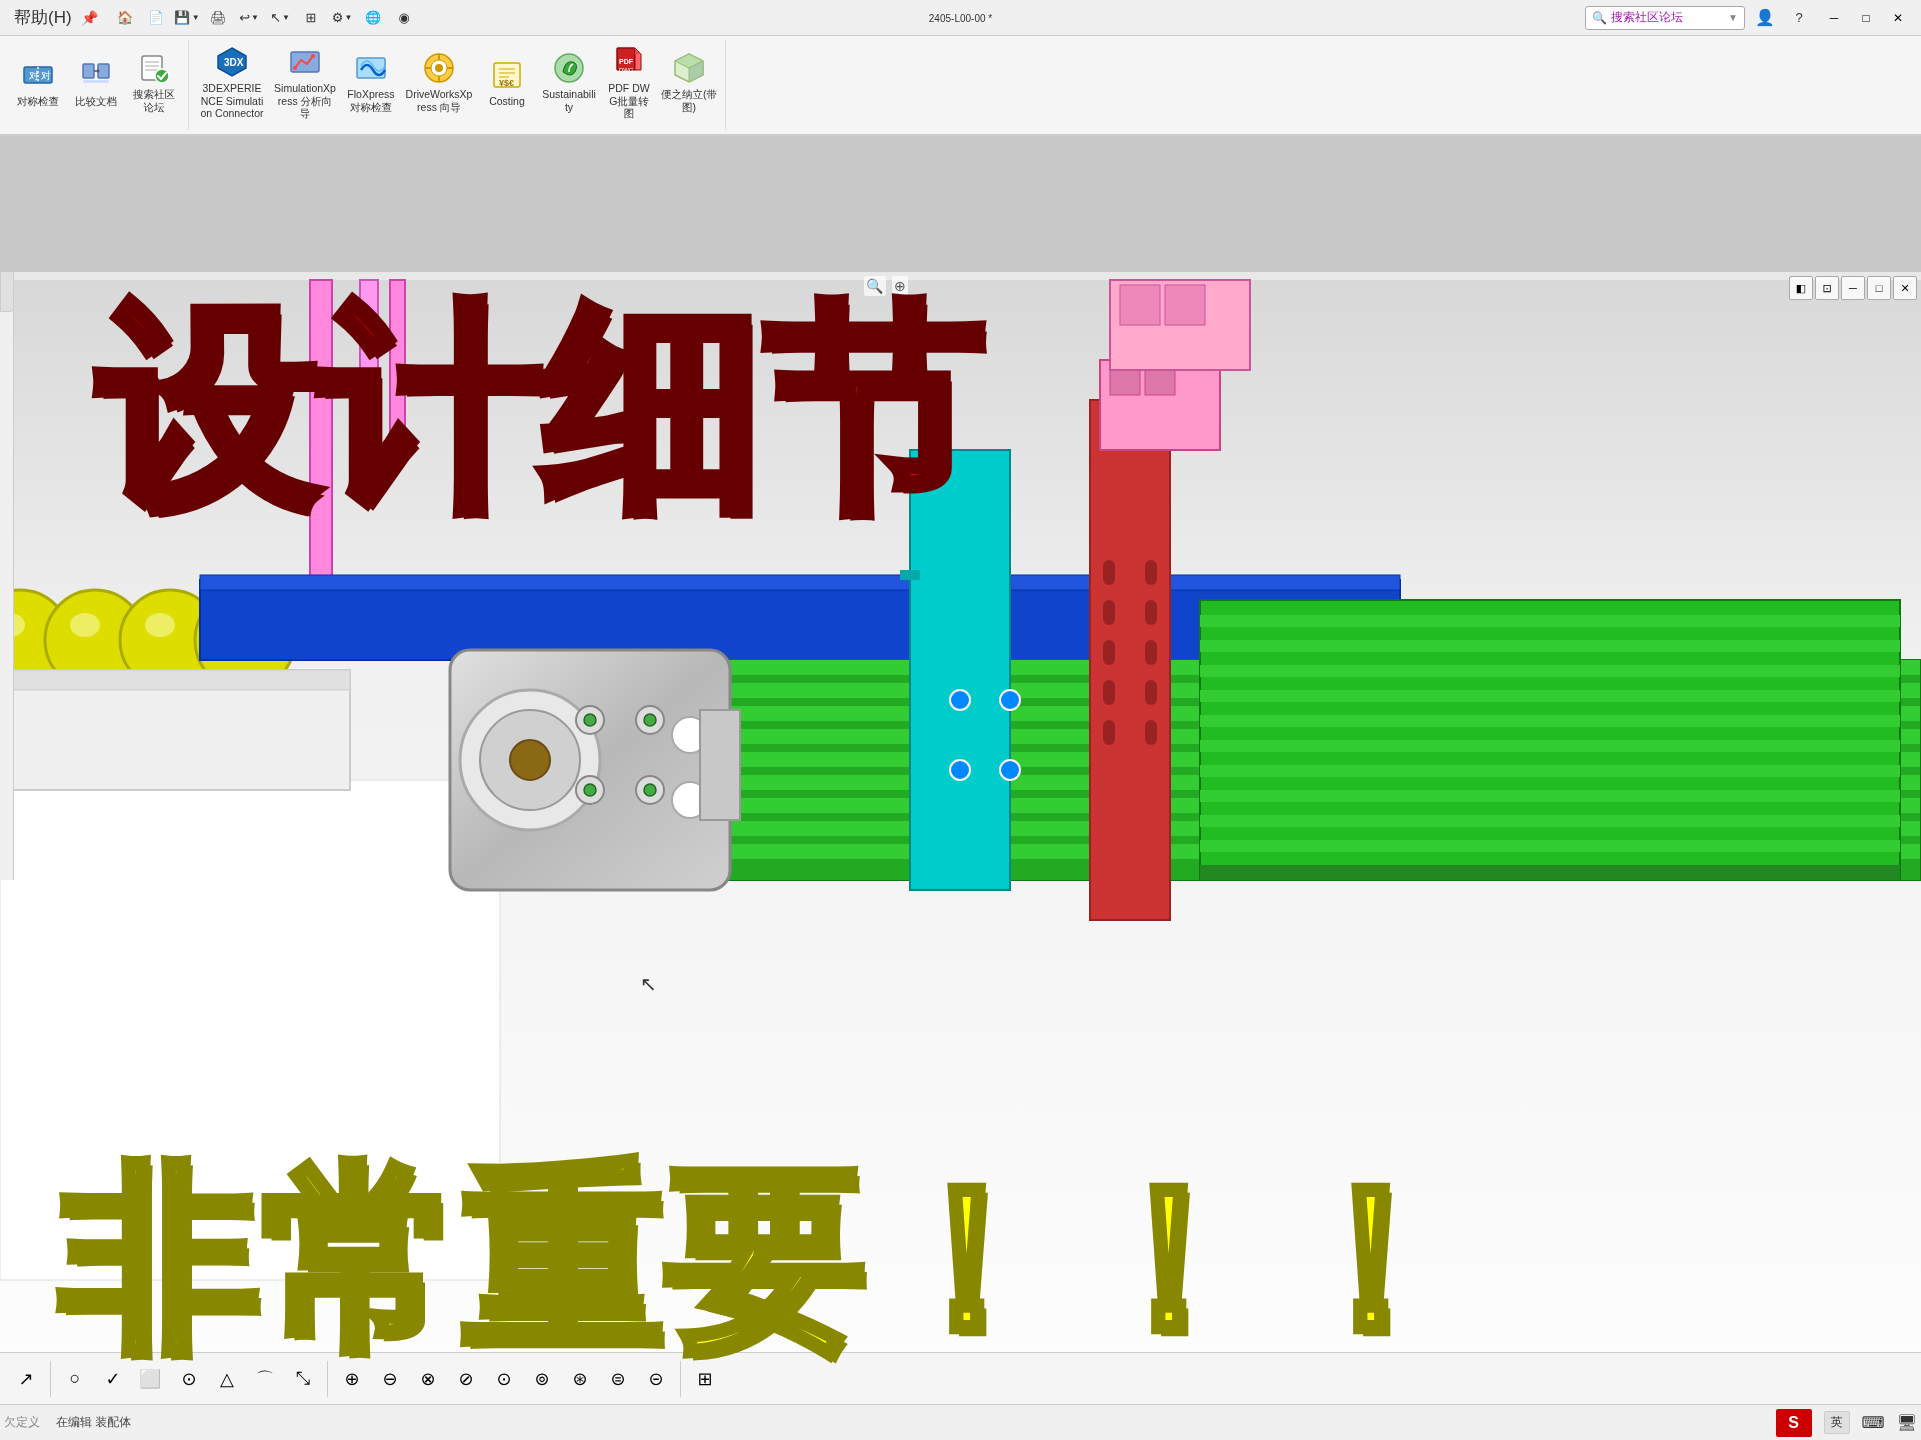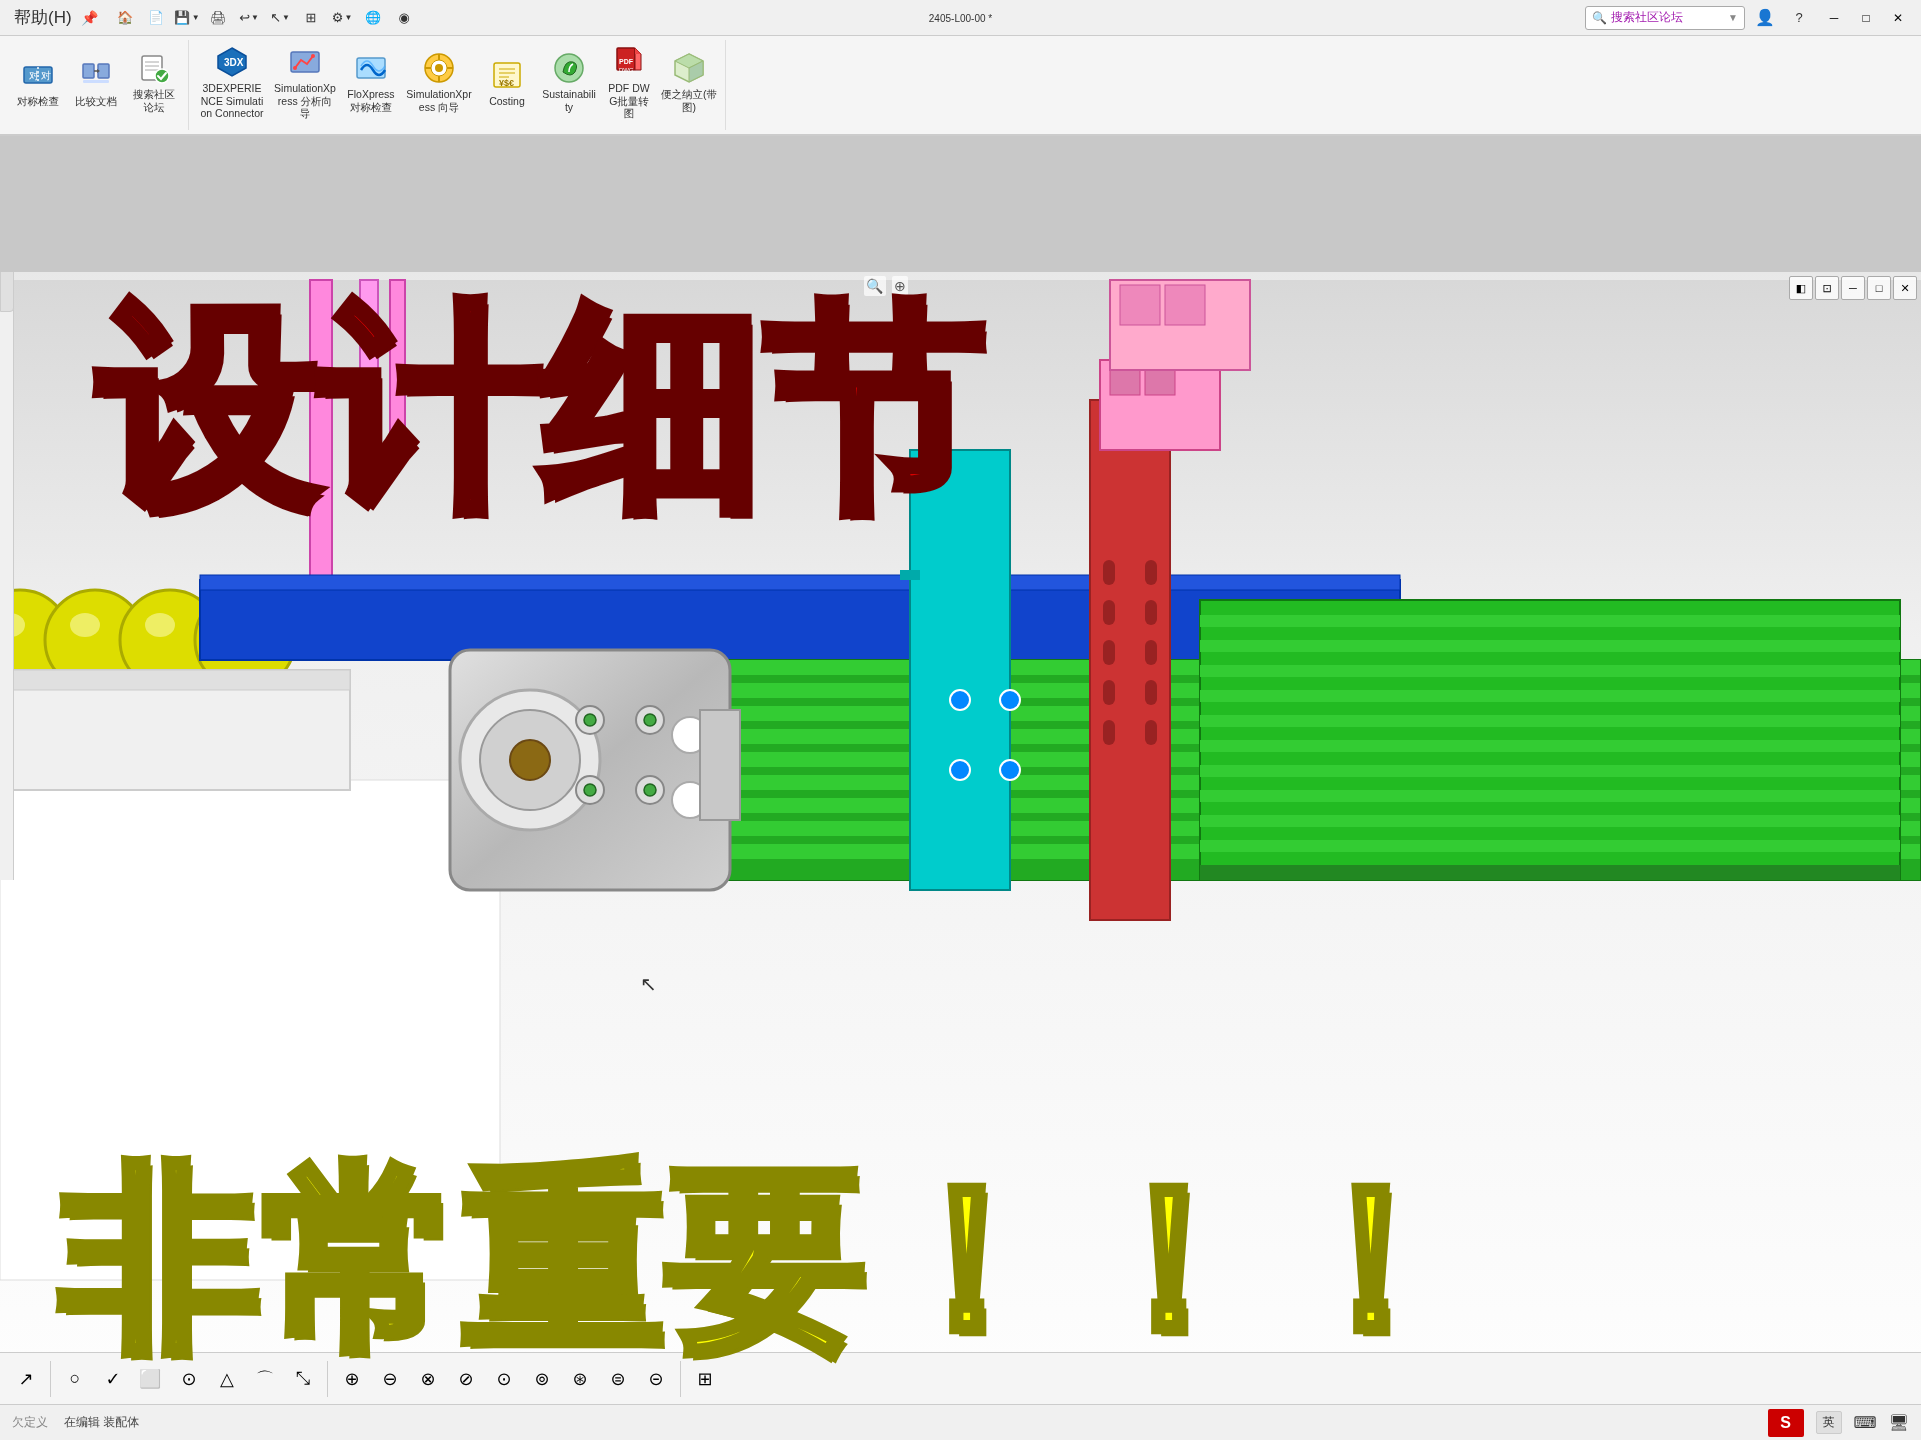--- a/index.html
+++ b/index.html
@@ -413,21 +413,21 @@
         <svg width="36" height="36" viewBox="0 0 36 36">
           <circle cx="18" cy="18" r="14" fill="#ffcc44" stroke="#cc9900" stroke-width="1.5"></circle>
           <circle cx="18" cy="18" r="8" fill="white" stroke="#cc9900" stroke-width="1"></circle>
           <circle cx="18" cy="18" r="4" fill="#cc9900"></circle>
           <line x1="18" y1="4" x2="18" y2="10" stroke="#cc9900" stroke-width="2"></line>
           <line x1="18" y1="26" x2="18" y2="32" stroke="#cc9900" stroke-width="2"></line>
           <line x1="4" y1="18" x2="10" y2="18" stroke="#cc9900" stroke-width="2"></line>
           <line x1="26" y1="18" x2="32" y2="18" stroke="#cc9900" stroke-width="2"></line>
         </svg>
       </div>
-      <span class="tool-label">SimulationXpress 向导</span>
+      <span class="tool-label">DriveWorksXpress 向导</span>
     </div>
 
     <div class="tool-item" style="width:56px;">
       <div class="tool-icon">
         <svg width="36" height="36" viewBox="0 0 36 36">
           <rect x="5" y="6" width="26" height="24" rx="2" fill="#fff8cc" stroke="#ccaa00" stroke-width="1.5"></rect>
           <line x1="10" y1="12" x2="26" y2="12" stroke="#ccaa00" stroke-width="1"></line>
           <line x1="10" y1="16" x2="26" y2="16" stroke="#ccaa00" stroke-width="1"></line>
           <line x1="10" y1="20" x2="20" y2="20" stroke="#ccaa00" stroke-width="1"></line>
           <text x="10" y="29" font-size="9" fill="#997700" font-weight="bold">¥$€</text>
@@ -657,21 +657,21 @@
   <div class="bt-item" title="空">⊘</div>
   <div class="bt-item" title="点2">⊙</div>
   <div class="bt-item" title="环">⊚</div>
   <div class="bt-item" title="星">⊛</div>
   <div class="bt-item" title="等于">⊜</div>
   <div class="bt-item" title="减圆">⊝</div>
   <div class="bt-separator"></div>
   <div class="bt-item" title="网格">⊞</div>
 </div>
 
-<div id="statusbar" style="position:fixed;bottom:0;left:0;width:100%;height:36px;background:#f0f0f0;border-top:1px solid #ccc;display:flex;align-items:center;padding:0 12px;gap:16px;font-size:12px;color:#333;z-index:10;">
+<div id="statusbar" style="position:fixed;bottom:0;left:0;width:100%;height:36px;background:#f0f0f0;border-top:1px solid #ccc;display:flex;align-items:center;padding:0 4px;gap:16px;font-size:12px;color:#333;z-index:10;">
   <span style="color:#888;">欠定义</span>
   <span style="color:#444;">在编辑 装配体</span>
   <div class="status-right" style="margin-left:auto;display:flex;align-items:center;gap:12px;">
 
     <div style="width:36px;height:28px;background:#cc0000;display:flex;align-items:center;justify-content:center;border-radius:2px;">
       <span style="color:white;font-size:16px;font-weight:900;">S</span>
     </div>
     <span style="cursor:pointer;padding:2px 6px;background:#e0e0e0;border:1px solid #ccc;border-radius:2px;">英</span>
     <span style="font-size:16px;">⌨</span>
     <span style="font-size:16px;">🖥</span>

